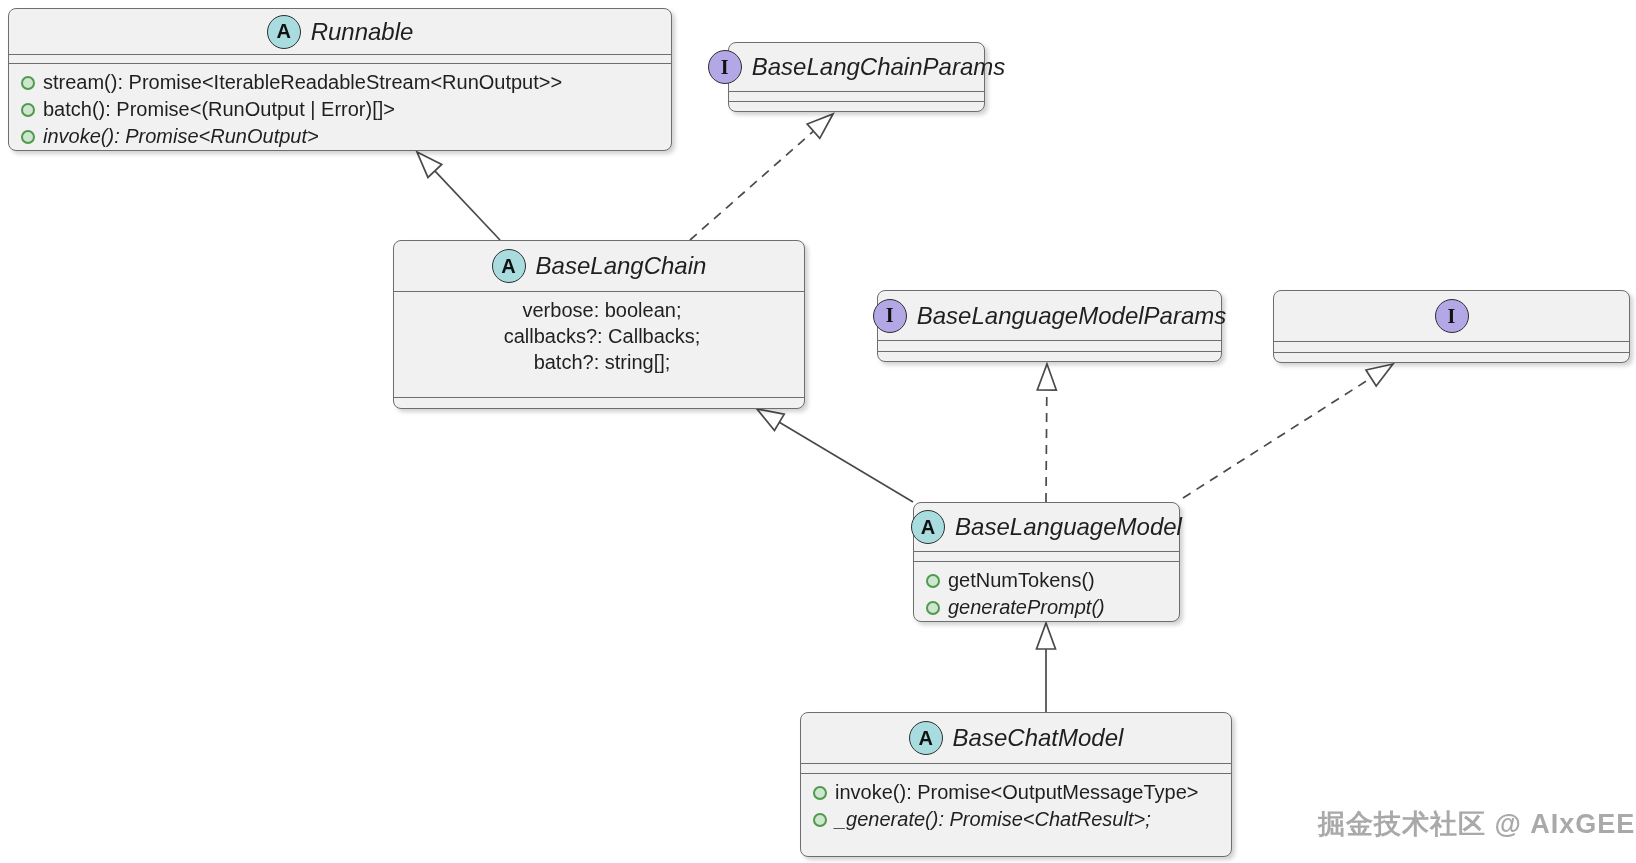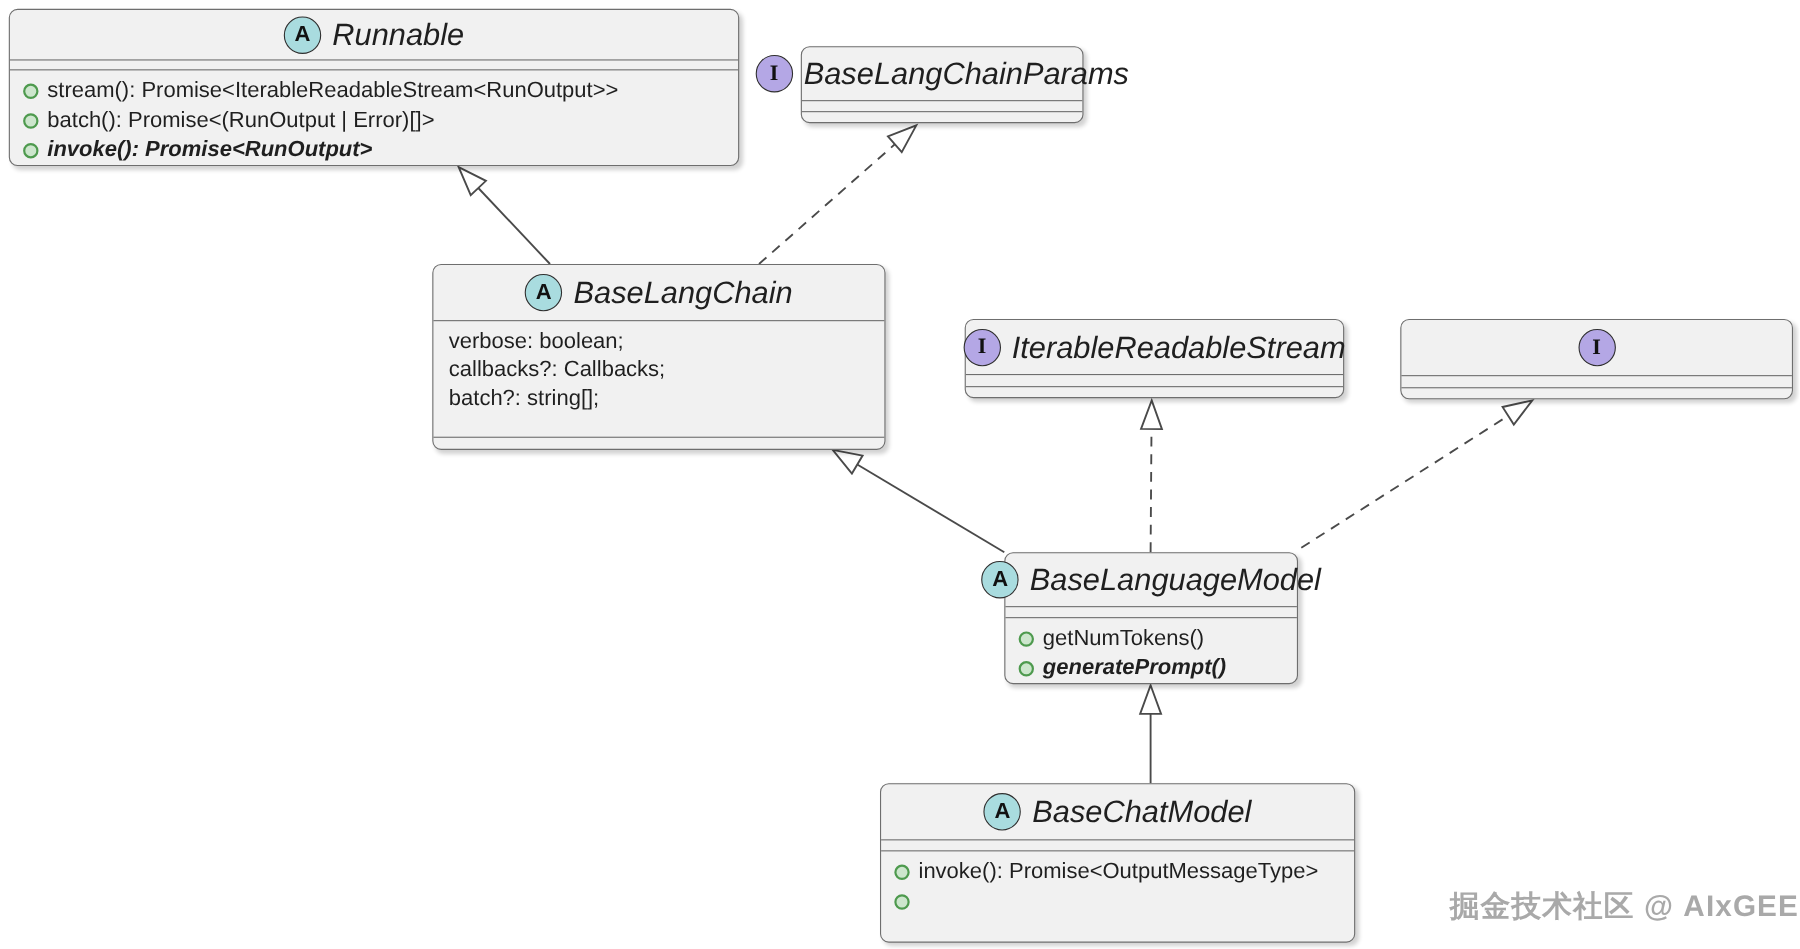--- a/index.html
+++ b/index.html
@@ -17,31 +17,31 @@
     height:100%;padding:0 10px;box-sizing:border-box;
   }
   .uml-title-wrap{box-sizing:border-box;}
   .badge{
     flex:0 0 auto;width:32px;height:32px;border-radius:50%;
     display:flex;align-items:center;justify-content:center;
     border:1.7px solid #2f2f2f;font-weight:bold;font-size:20px;color:#111;
   }
   .badge-a{background:#A9DCDF;font-family:"Liberation Sans",sans-serif;}
   .badge-i{background:#B4A7E5;font-family:"Liberation Serif",serif;}
-  .uml-name{font-style:italic;font-size:28px;white-space:nowrap;}
+  .uml-name{font-style:italic;font-size:24px;white-space:nowrap;}
   .uml-sec{border-top:1.3px solid #6e6e6e;box-sizing:border-box;}
   .members{padding:5px 8px 4px 12px;}
   .row{display:flex;align-items:center;font-size:20px;white-space:nowrap;}
   .row-m{height:27px;}
-  .row-f{height:26px;padding-left:2px;}
+  .row-f{height:26px;padding-left:2px;justify-content:center;}
   .dot{
     flex:0 0 auto;width:10px;height:10px;border-radius:50%;
     background:#cde6cd;border:2px solid #4e9a4e;margin-right:8px;
   }
-  .abstract-member{font-style:italic;font-weight:bold;}
+  .abstract-member{font-style:italic;}
   #arrows{position:absolute;left:0;top:0;pointer-events:none;}
   #watermark{
     position:absolute;left:1318px;top:806px;width:302px;
     font-size:27px;font-weight:bold;color:#a9a9a9;letter-spacing:1px;
     text-shadow:1.5px 1.5px 0 #ffffff;white-space:nowrap;
   }
 </style>
 </head>
 <body>
 
@@ -125,21 +125,21 @@
       <span>batch?: string[];</span>
     </div>
   </div>
   <div class="uml-sec" style="height:10px;"></div>
 </div>
 
 <div class="uml-box" style="left:877px;top:290px;width:345px;height:72px;">
   <div class="uml-title-wrap" style="height:49px;">
     <div class="uml-title">
       <span class="badge badge-i">I</span>
-      <span class="uml-name">IterableReadableStream</span>
+      <span class="uml-name">BaseLanguageModelParams</span>
     </div>
   </div>
   <div class="uml-sec" style="height:11px;"></div>
   <div class="uml-sec" style="height:9px;"></div>
 </div>
 
 <div class="uml-box" style="left:1273px;top:290px;width:357px;height:73px;">
   <div class="uml-title-wrap" style="height:50px;">
     <div class="uml-title">
       <span class="badge badge-i">I</span>
@@ -177,17 +177,18 @@
     </div>
   </div>
   <div class="uml-sec" style="height:10px;"></div>
   <div class="uml-sec members">
     <div class="row row-m">
       <span class="dot"></span>
       <span>invoke(): Promise&lt;OutputMessageType&gt;</span>
     </div>
     <div class="row row-m abstract-member">
       <span class="dot"></span>
+      <span>_generate(): Promise&lt;ChatResult&gt;;</span>
     </div>
   </div>
 </div>
 
 <div id="watermark">掘金技术社区 @ AIxGEEK</div>
 
 </body></html>

